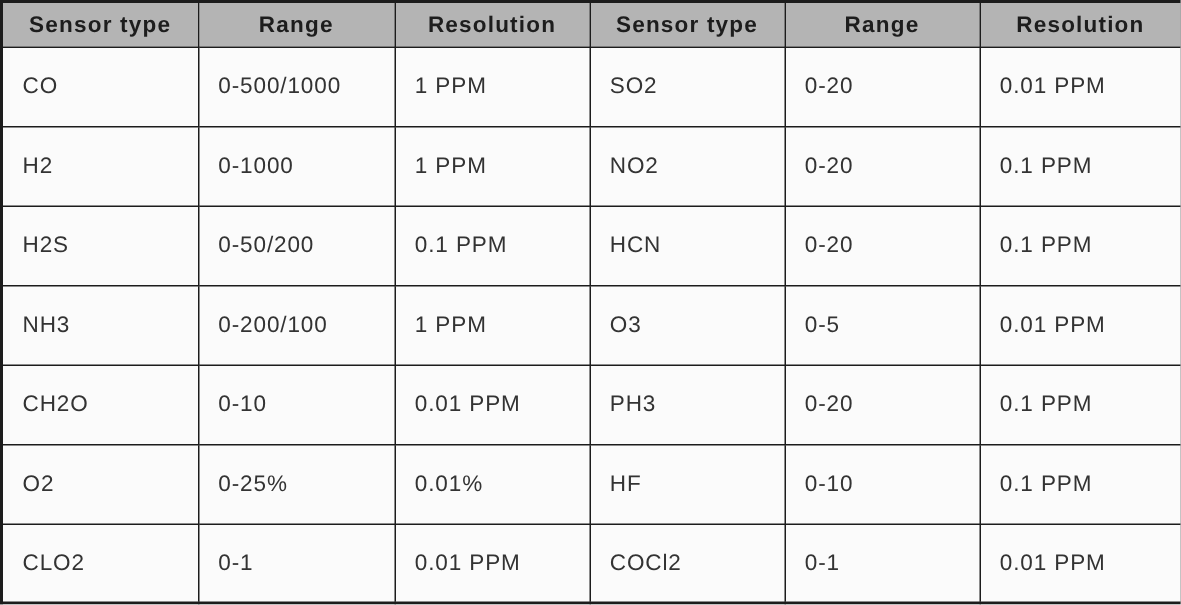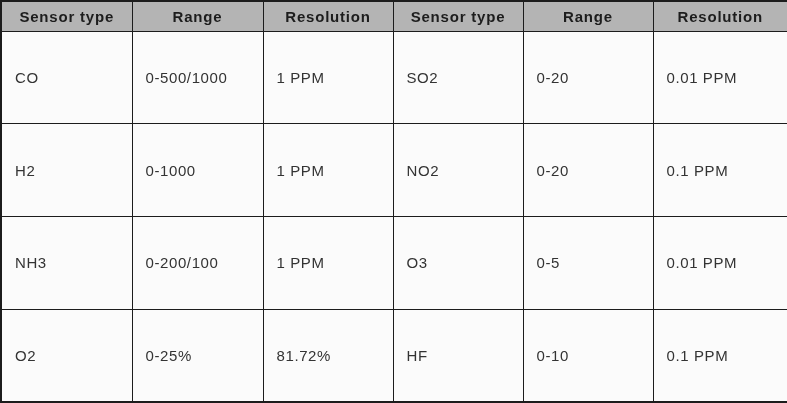--- a/index.html
+++ b/index.html
@@ -76,30 +76,54 @@
         </tr>
         <tr>
           <td>H2</td>
           <td>0-1000</td>
           <td>1 PPM</td>
           <td>NO2</td>
           <td>0-20</td>
           <td>0.1 PPM</td>
         </tr>
         <tr>
+          <td>H2S</td>
+          <td>0-50/200</td>
+          <td>0.1 PPM</td>
+          <td>HCN</td>
+          <td>0-20</td>
+          <td>0.1 PPM</td>
+        </tr>
+        <tr>
           <td>NH3</td>
           <td>0-200/100</td>
           <td>1 PPM</td>
           <td>O3</td>
           <td>0-5</td>
           <td>0.01 PPM</td>
         </tr>
         <tr>
+          <td>CH2O</td>
+          <td>0-10</td>
+          <td>0.01 PPM</td>
+          <td>PH3</td>
+          <td>0-20</td>
+          <td>0.1 PPM</td>
+        </tr>
+        <tr>
           <td>O2</td>
           <td>0-25%</td>
-          <td>81.72%</td>
+          <td>0.01%</td>
           <td>HF</td>
           <td>0-10</td>
           <td>0.1 PPM</td>
+        </tr>
+        <tr>
+          <td>CLO2</td>
+          <td>0-1</td>
+          <td>0.01 PPM</td>
+          <td>COCl2</td>
+          <td>0-1</td>
+          <td>0.01 PPM</td>
         </tr>
       </tbody>
   </table>
 </div>
 
 </body></html>

